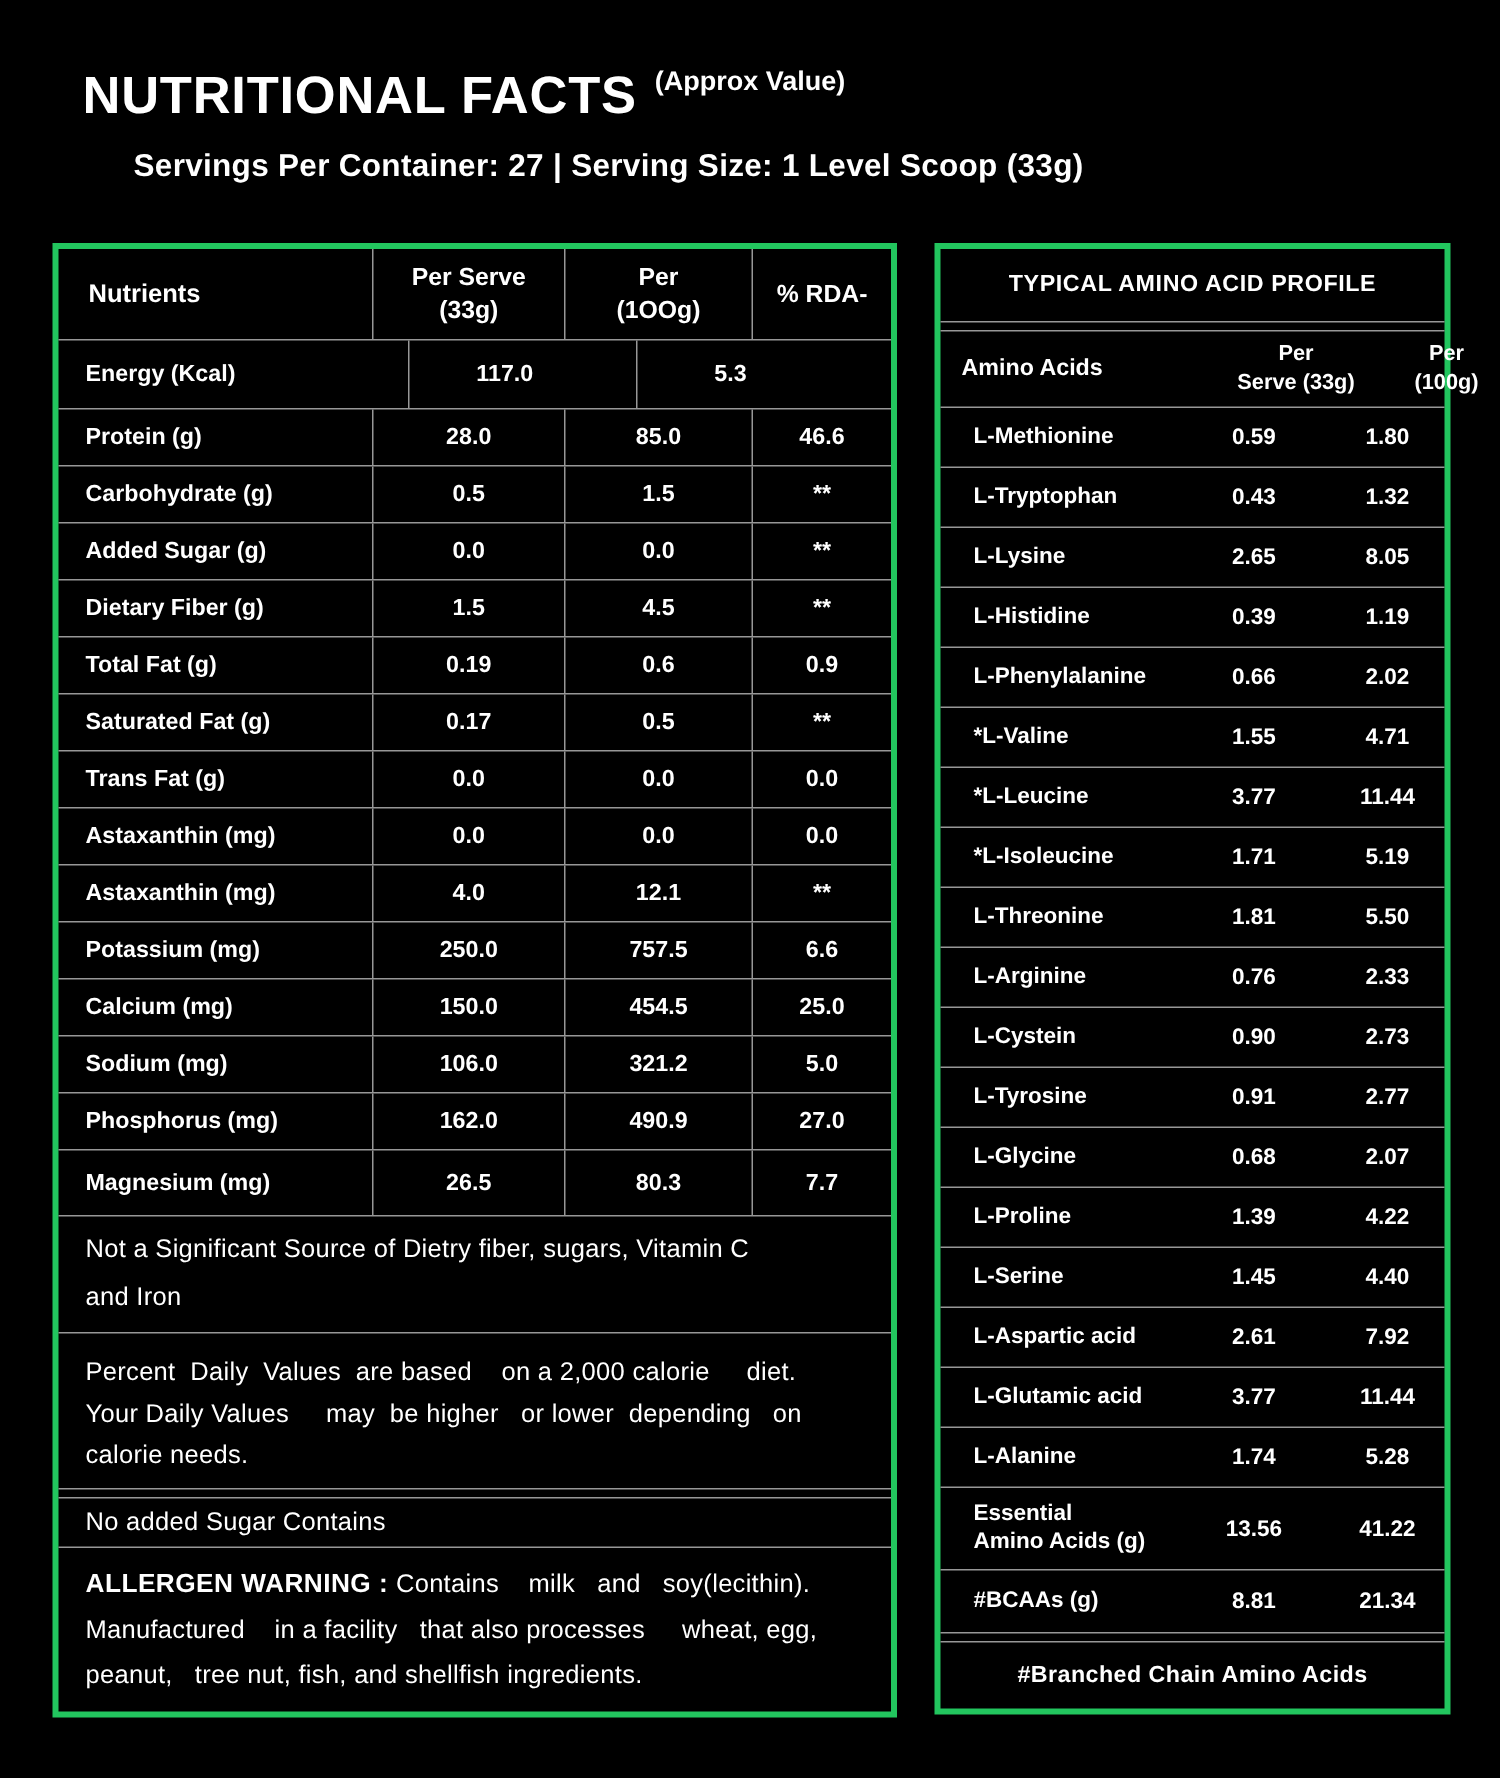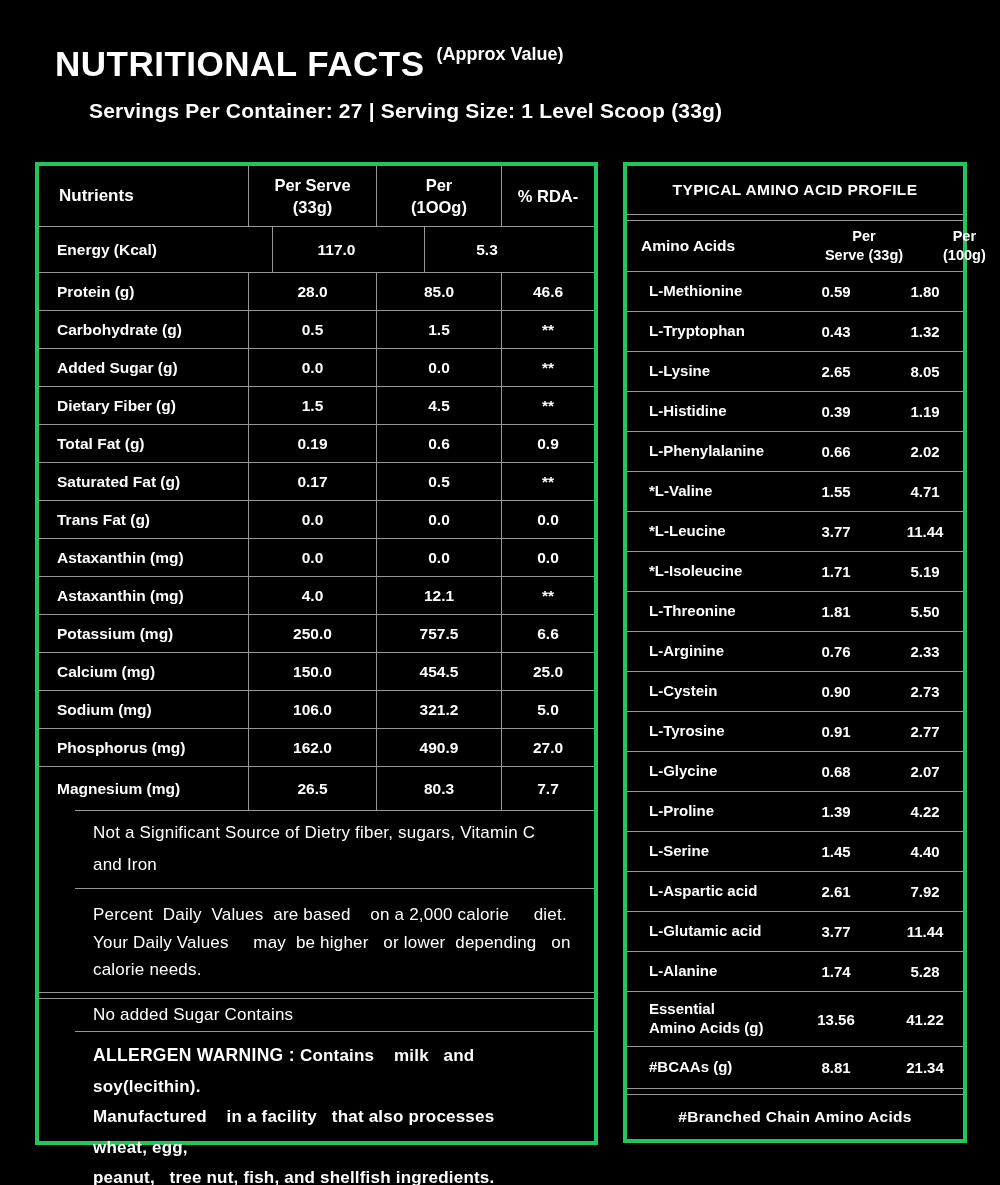--- a/index.html
+++ b/index.html
@@ -30,25 +30,25 @@
   .ngrid{grid-template-columns:209px 128px 125px 1fr;}
   .ngrid > div{height:100%;display:flex;align-items:center;box-sizing:border-box;}
   .ngrid > div + div{border-left:1px solid #979797;justify-content:center;text-align:center;}
   .nhead{height:60px;font-weight:bold;}
   .nhead .c1{font-size:17px;padding-left:20px;}
   .nhead .ch{font-size:16.5px;white-space:pre-line;line-height:1.35;}
   .nrow{height:38px;font-weight:bold;font-size:15.5px;}
   .nrow.tall1{height:46px;gap:24px;}
   .nrow.tall2{height:44px;}
   .nrow .c1{padding-left:18px;text-align:left;}
-  .note{box-sizing:border-box;padding:10px 22px 10px 18px;font-size:17px;font-weight:normal;white-space:pre-wrap;letter-spacing:.2px;margin-left:36px;}
+  .note{box-sizing:border-box;padding:10px 22px 10px 18px;font-size:17px;font-weight:normal;white-space:pre-wrap;letter-spacing:.2px;}
   #note-significant{height:78px;line-height:1.9;padding-top:6px;}
   #note-percent{height:104px;line-height:1.62;padding-top:12px;}
   #note-sugar{height:32px;display:flex;align-items:center;padding-top:0;padding-bottom:0;}
-  #note-allergen{height:110px;line-height:1.8;padding-top:8px;font-weight:bold;}
+  #note-allergen{height:110px;line-height:1.8;padding-top:8px;}
   #note-allergen b{font-size:17.5px;letter-spacing:.3px;}
 
   
   .agrid{grid-template-columns:158px 102px 1fr;}
   .agrid > div{height:100%;display:flex;align-items:center;box-sizing:border-box;}
   .atitle{height:48px;display:flex;align-items:center;justify-content:center;font-weight:bold;font-size:15.5px;letter-spacing:.4px;}
   .ahead{height:50px;font-weight:bold;gap:28px;}
   .ahead .c1{font-size:15.5px;padding-left:14px;}
   .ahead .ch{font-size:14.5px;white-space:pre-line;line-height:1.3;justify-content:center;text-align:center;}
   .arow{height:40px;font-weight:bold;font-size:15px;}

